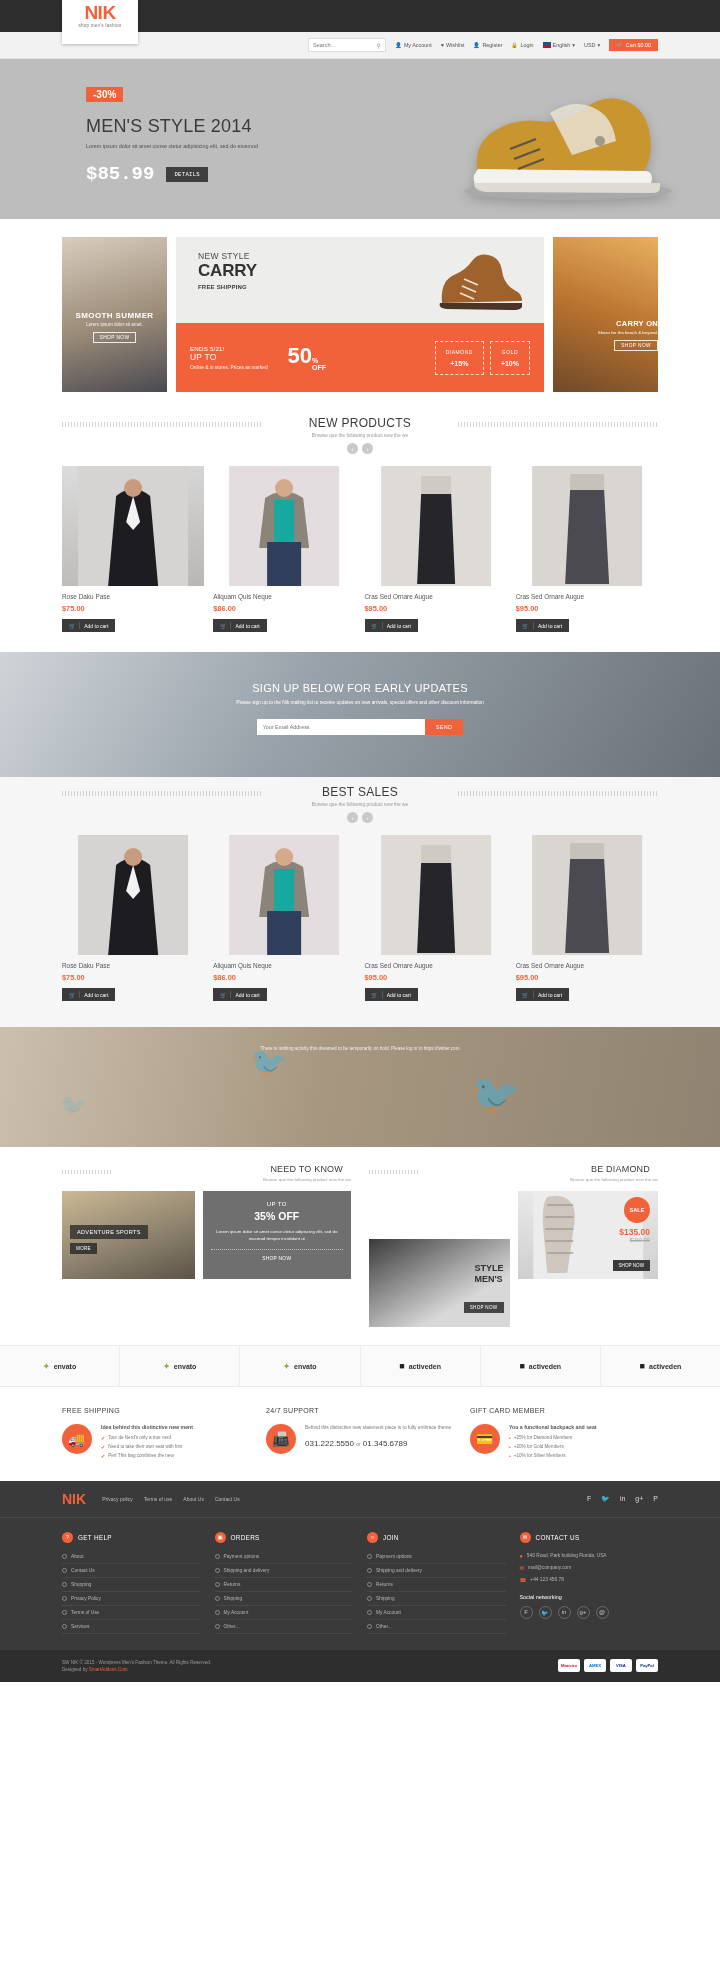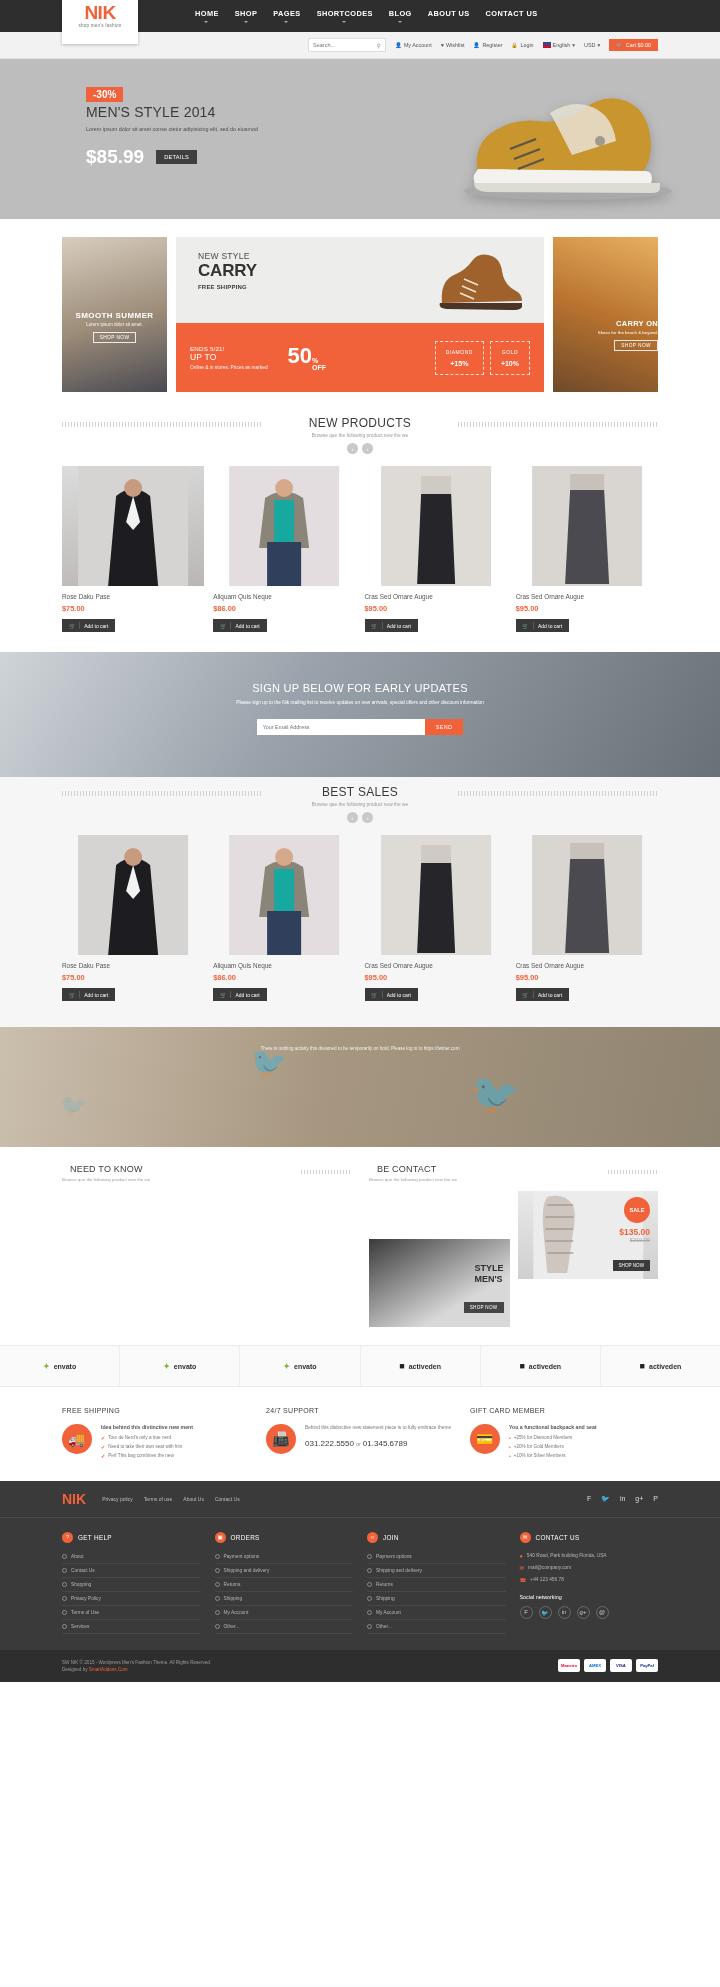--- a/index.html
+++ b/index.html
@@ -42,23 +42,23 @@
   .mini .g { font-size:5.5px; color:#666; }
   .flag { width:8px; height:5.5px; background:linear-gradient(#2a4b8d 45%,#c8102e 45%); display:inline-block; }
   .cart-btn { background:#f1623a; color:#fff; font-size:5.4px; padding:3px 7px;
     display:flex; align-items:center; gap:3px; }
 
   
   .hero { height:160px; background:#bdbdbd; position:relative; overflow:hidden; }
   .hero-inner { position:absolute; left:86px; top:28px; }
   .badge30 { background:#f1623a; color:#fff; font-size:10px; font-weight:bold;
     padding:2px 7px; display:inline-block; }
-  .hero-h1 { font-size:14px; color:#3b3b3b; margin-top:2px; letter-spacing:.2px; }
+  .hero-h1 { font-size:18px; color:#3b3b3b; margin-top:14px; letter-spacing:.2px; }
   .hero-p { font-size:5.4px; color:#4f4f4f; margin-top:5px; width:225px; line-height:8px; }
-  .hero-row { display:flex; align-items:center; gap:12px; margin-top:13px; }
+  .hero-row { display:flex; align-items:center; gap:12px; margin-top:13px;font-family:Liberation Mono, monospace; }
   .hero-price { font-size:19px; color:#fff; font-weight:bold; }
   .hero-btn { background:#3f3f3f; color:#fff; font-size:5.6px; padding:4px 8px; letter-spacing:.3px; }
   .shoe { position:absolute; right:40px; top:20px; width:230px; height:125px; }
 
   
   .promos { padding:18px 62px 16px; background:#fff; display:flex; gap:9px; }
   .promo-left { width:105px; height:155px; position:relative; overflow:hidden;
     background:linear-gradient(165deg,#d8cdbe,#9b8b78 55%,#4a4a52); }
   .promo-left .cap { position:absolute; left:0; right:0; top:74px; text-align:center; color:#fff; }
   .promo-left .cap h4 { font-size:8px; letter-spacing:.4px; }
@@ -130,21 +130,21 @@
   
   .tw { height:120px; position:relative; overflow:hidden;
     background:linear-gradient(100deg,#cbbfae,#a79780 45%,#8f8471); }
   .tw .bird { position:absolute; color:rgba(90,85,78,.45); font-size:30px; }
   .tw-txt { position:absolute; left:0; right:0; top:18px; text-align:center;
     color:rgba(255,255,255,.85); font-size:4.6px; line-height:8px; }
 
   
   .dual { display:flex; padding:16px 62px 18px; gap:18px; background:#fff; }
   .dual-col { flex:1; }
-  .dual-head { text-align:left; position:relative; }
+  .dual-head { text-align:right; position:relative; }
   .dual-head .dl { position:absolute; top:7px; height:4px; width:50px;
     background-image:repeating-linear-gradient(90deg,#d2d2d2 0 1px,transparent 1px 3px); }
   .dual-head .dl.l { left:0; } .dual-head .dl.r { right:0; }
   .dual-title { font-size:9px; color:#3b3b3b; background:#fff; padding:0 8px;
     position:relative; z-index:2; letter-spacing:.2px; }
   .dual-sub { font-size:4.4px; color:#a0a0a0; margin-top:3px; }
   .dual-cards { display:flex; gap:8px; margin-top:9px; }
   .dcard { flex:1; height:88px; position:relative; overflow:hidden; }
   .dcard.c1 { background:linear-gradient(160deg,#cbb994,#8a7f6c 60%,#5b5346); }
   .dcard.c2 { background:#6f6f6f; text-align:center; padding:10px 8px 0; color:#fff; }
@@ -228,29 +228,20 @@
 </head>
 <body>
 
 <div class="wrap">
 
   <div class="topbar">
     <div class="logo-box">
       <div class="logo-text">NIK</div>
       <div class="logo-sub">shop men's fashion</div>
     </div>
-    <div class="mainnav">
-      <a class="has-caret">HOME</a>
-      <a class="has-caret">SHOP</a>
-      <a class="has-caret">PAGES</a>
-      <a class="has-caret">SHORTCODES</a>
-      <a class="has-caret">BLOG</a>
-      <a>ABOUT US</a>
-      <a>CONTACT US</a>
-    </div>
   </div>
 
   <div class="secondbar">
     <div class="searchbox">
       <input placeholder="Search..." style="">
       <span class="ic">⚲</span>
     </div>
     <div class="mini">
       <span class="g">👤</span>
       <span>My Account</span>
@@ -548,26 +539,38 @@
   </div>
 
   <div class="dual">
     <div class="dual-col">
       <div class="dual-head">
         <span class="dl l"></span>
         <span class="dl r"></span>
         <span class="dual-title">NEED TO KNOW</span>
         <div class="dual-sub">Browse que the following product new the we</div>
       </div>
+      <div class="dual-cards">
+        <div class="dcard c1">
+          <span class="tag-dark" style="left:8px;top:34px;">ADVENTURE SPORTS</span>
+          <span class="more-btn" style="left:8px;top:52px;">MORE</span>
+        </div>
+        <div class="dcard c2">
+          <div class="u1">UP TO</div>
+          <div class="u2">35% OFF</div>
+          <div class="u3">Lorem ipsum dolor sit amet conse ctetur adipiscing elit, sed do eiusmod tempor incididunt ut</div>
+          <div class="u4">SHOP NOW</div>
+        </div>
+      </div>
     </div>
     <div class="dual-col">
       <div class="dual-head">
         <span class="dl l"></span>
         <span class="dl r"></span>
-        <span class="dual-title">BE CONTACT</span>
+        <span class="dual-title">BE DIAMOND</span>
         <div class="dual-sub">Browse que the following product new the we</div>
       </div>
       <div class="dual-cards">
         <div class="dcard c3">
           <div class="c3-style">
             <div class="s1">STYLE</div>
             <div class="s1">MEN'S</div>
           </div>
           <span class="more-btn" style="right:6px;bottom:14px;">SHOP NOW</span>
         </div>

